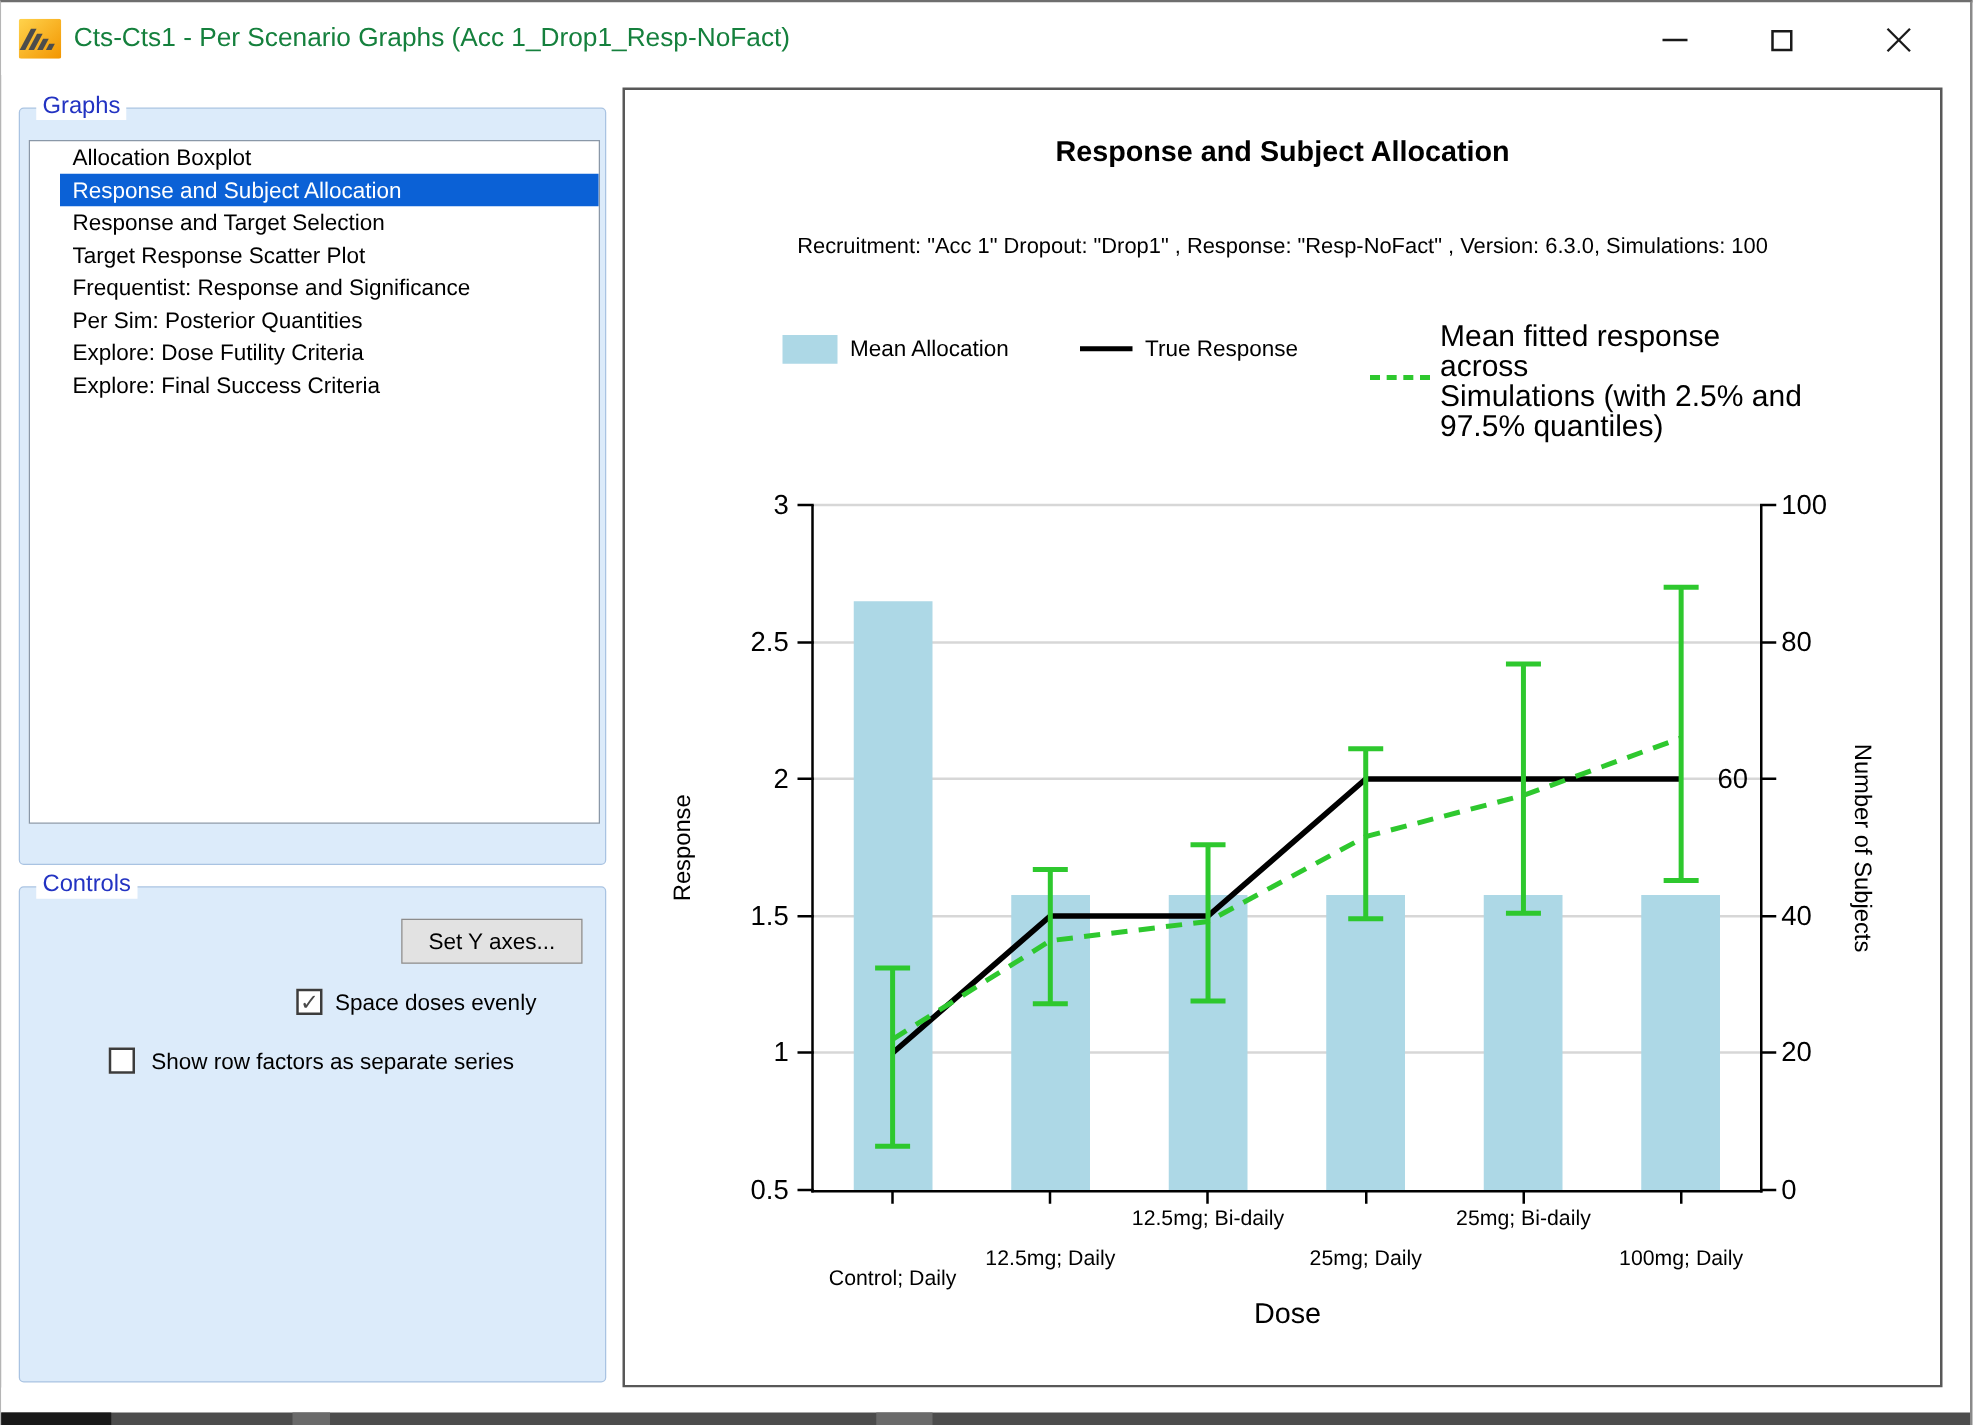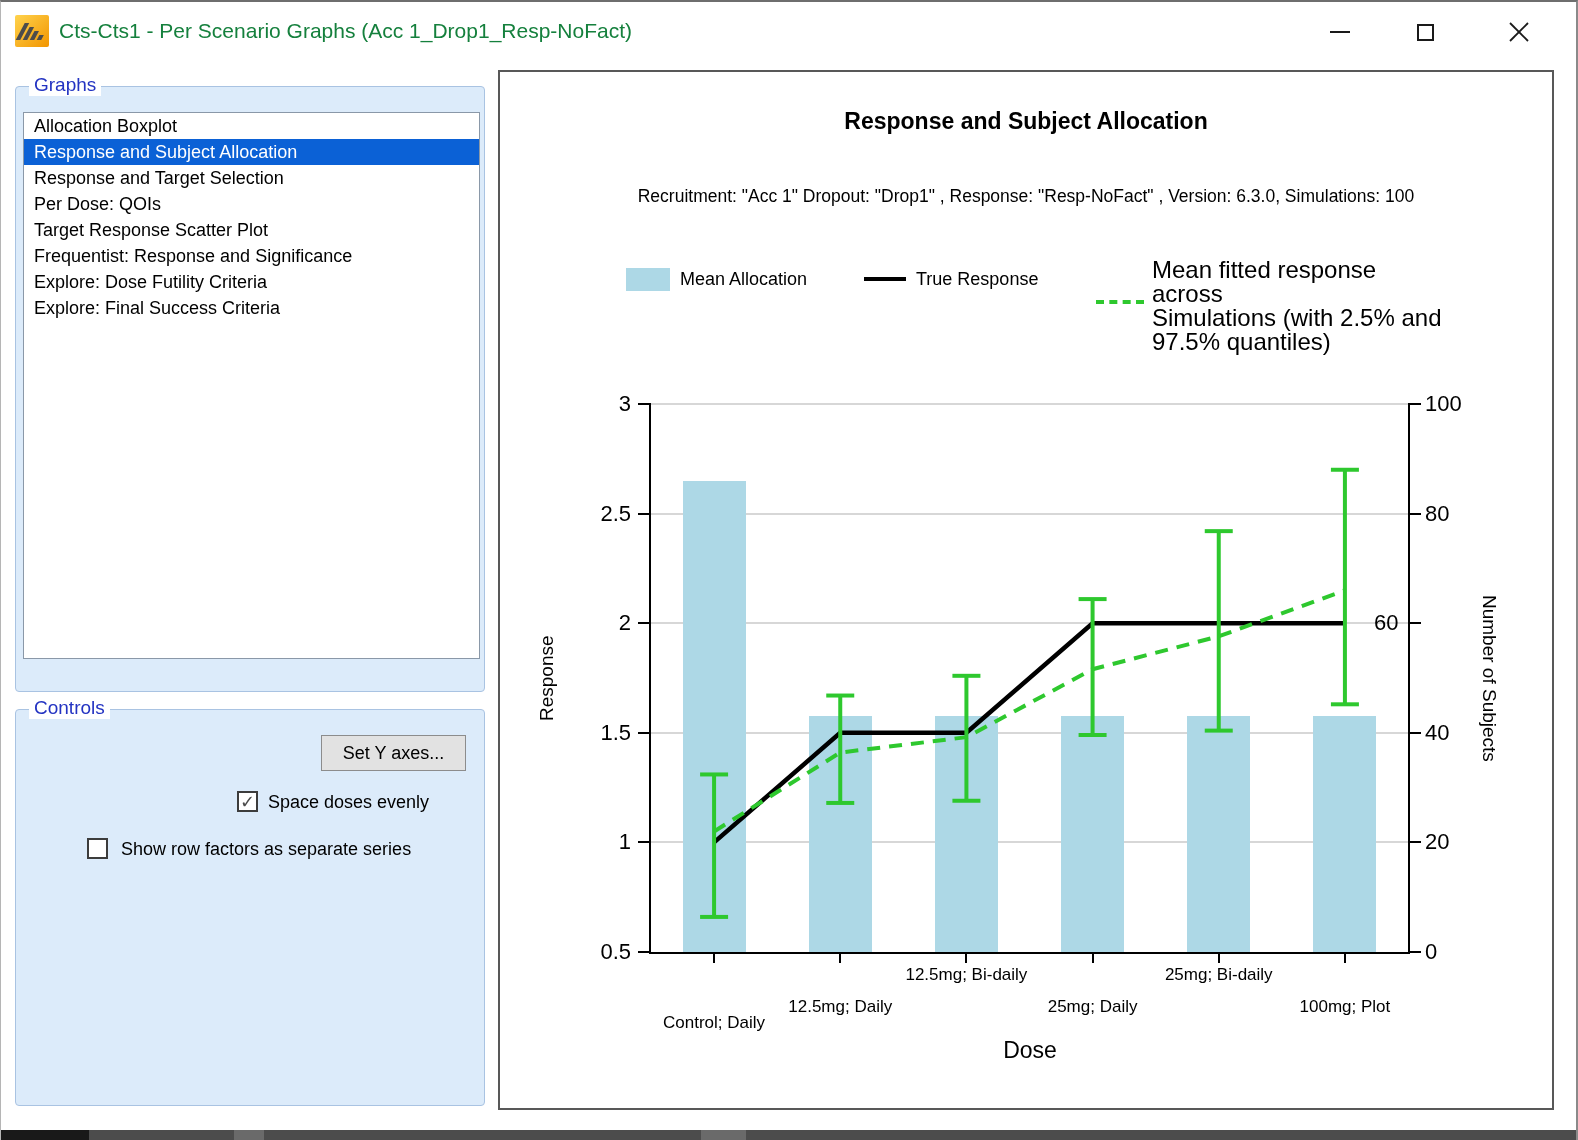--- a/index.html
+++ b/index.html
@@ -16,21 +16,21 @@
   .glyph-max { width:17px; height:17px; border:2px solid #1a1a1a; background:transparent; }
   
   .groupbox { position:absolute; border:1px solid #a9c3e2; border-radius:4px; background:#dcebfa; }
   #gb-graphs { left:14px; top:84px; width:470px; height:606px; }
   #gb-controls { left:14px; top:707px; width:470px; height:397px; }
   .gb-label { position:absolute; font-size:19px; color:#2333c2; background:#ffffff; padding:0 5px; white-space:nowrap; }
   #gb-graphs-label { left:28px; top:72px; }
   #gb-controls-label { left:28px; top:695px; }
   
   #graphs-list { position:absolute; left:22px; top:110px; width:457px; height:547px; background:#fff; border:1px solid #8a98a8; overflow:hidden; }
-  .list-item { height:26px; line-height:26px; font-size:18px; color:#000; padding-left:10px; white-space:nowrap; }
+  .list-item { height:26px; line-height:26px; font-size:18px; color:#000; padding-left:10px; white-space:nowrap;margin-left:24px; }
   .list-item.selected { background:#0b61d6; color:#fff; }
   
   #set-y-btn { position:absolute; left:320px; top:733px; width:145px; height:36px; background:#e2e2e2; border:1px solid #8c8c8c; font-size:18px; color:#000; font-family:"Liberation Sans",sans-serif; }
   .checkbox { position:absolute; width:21px; height:21px; background:#fff; border:2px solid #3c3c3c; display:flex; align-items:center; justify-content:center; font-size:18px; color:#4a4a4a; }
   #chk-space { left:236px; top:789px; }
   #chk-rowfactors { left:86px; top:836px; }
   .chk-label { position:absolute; font-size:18px; color:#000; white-space:nowrap; }
   #chk-space-label { left:267px; top:790px; }
   #chk-rowfactors-label { left:120px; top:837px; }
   
@@ -95,23 +95,23 @@
       </svg>
     </div>
   </div>
 
   <div class="groupbox" id="gb-graphs"></div>
   <span class="gb-label" id="gb-graphs-label">Graphs</span>
   <div id="graphs-list">
       <div class="list-item">Allocation Boxplot</div>
       <div class="list-item selected">Response and Subject Allocation</div>
       <div class="list-item">Response and Target Selection</div>
-      <div class="list-item">Per Dose: QOIs</div>
       <div class="list-item">Target Response Scatter Plot</div>
       <div class="list-item">Frequentist: Response and Significance</div>
+      <div class="list-item">Per Sim: Posterior Quantities</div>
       <div class="list-item">Explore: Dose Futility Criteria</div>
       <div class="list-item">Explore: Final Success Criteria</div>
     </div>
 
   <div class="groupbox" id="gb-controls"></div>
   <span class="gb-label" id="gb-controls-label">Controls</span>
   <button id="set-y-btn">Set Y axes...</button>
   <div class="checkbox" id="chk-space">✓</div>
   <span class="chk-label" id="chk-space-label">Space doses evenly</span>
   <div class="checkbox" id="chk-rowfactors"></div>
@@ -177,21 +177,21 @@
         <div class="cat-label" style="left: 119.083px; top: 893px; margin-top: 48px;">Control; Daily</div>
         <div class="tick" style="left: 339.25px; top: 880px; width: 2px; height: 11px;"></div>
         <div class="cat-label" style="left: 245.25px; top: 925px;">12.5mg; Daily</div>
         <div class="tick" style="left: 465.417px; top: 880px; width: 2px; height: 11px;"></div>
         <div class="cat-label" style="left: 371.417px; top: 893px;">12.5mg; Bi-daily</div>
         <div class="tick" style="left: 591.583px; top: 880px; width: 2px; height: 11px;"></div>
         <div class="cat-label" style="left: 497.583px; top: 925px;">25mg; Daily</div>
         <div class="tick" style="left: 717.75px; top: 880px; width: 2px; height: 11px;"></div>
         <div class="cat-label" style="left: 623.75px; top: 893px;">25mg; Bi-daily</div>
         <div class="tick" style="left: 843.917px; top: 880px; width: 2px; height: 11px;"></div>
-        <div class="cat-label" style="left: 749.917px; top: 925px;">100mg; Plot</div>
+        <div class="cat-label" style="left: 749.917px; top: 925px;">100mg; Daily</div>
         <svg id="plot-svg" width="1056" height="1040" viewBox="0 0 1056 1040">
           <polyline points="214.08333333333334,770.4 340.25,660.8 466.4166666666667,660.8 592.5833333333333,551.2 718.75,551.2 844.9166666666666,551.2" fill="none" stroke="#000000" stroke-width="4.5"></polyline>
           <line x1="214.08333333333334" y1="702.448" x2="214.08333333333334" y2="844.928" stroke="#2ec82e" stroke-width="4"></line>
           <line x1="200.08333333333334" y1="702.448" x2="228.08333333333334" y2="702.448" stroke="#2ec82e" stroke-width="4"></line>
           <line x1="200.08333333333334" y1="844.928" x2="228.08333333333334" y2="844.928" stroke="#2ec82e" stroke-width="4"></line>
           <line x1="340.25" y1="623.5360000000001" x2="340.25" y2="730.944" stroke="#2ec82e" stroke-width="4"></line>
           <line x1="326.25" y1="623.5360000000001" x2="354.25" y2="623.5360000000001" stroke="#2ec82e" stroke-width="4"></line>
           <line x1="326.25" y1="730.944" x2="354.25" y2="730.944" stroke="#2ec82e" stroke-width="4"></line>
           <line x1="466.4166666666667" y1="603.808" x2="466.4166666666667" y2="728.752" stroke="#2ec82e" stroke-width="4"></line>
           <line x1="452.4166666666667" y1="603.808" x2="480.4166666666667" y2="603.808" stroke="#2ec82e" stroke-width="4"></line>

